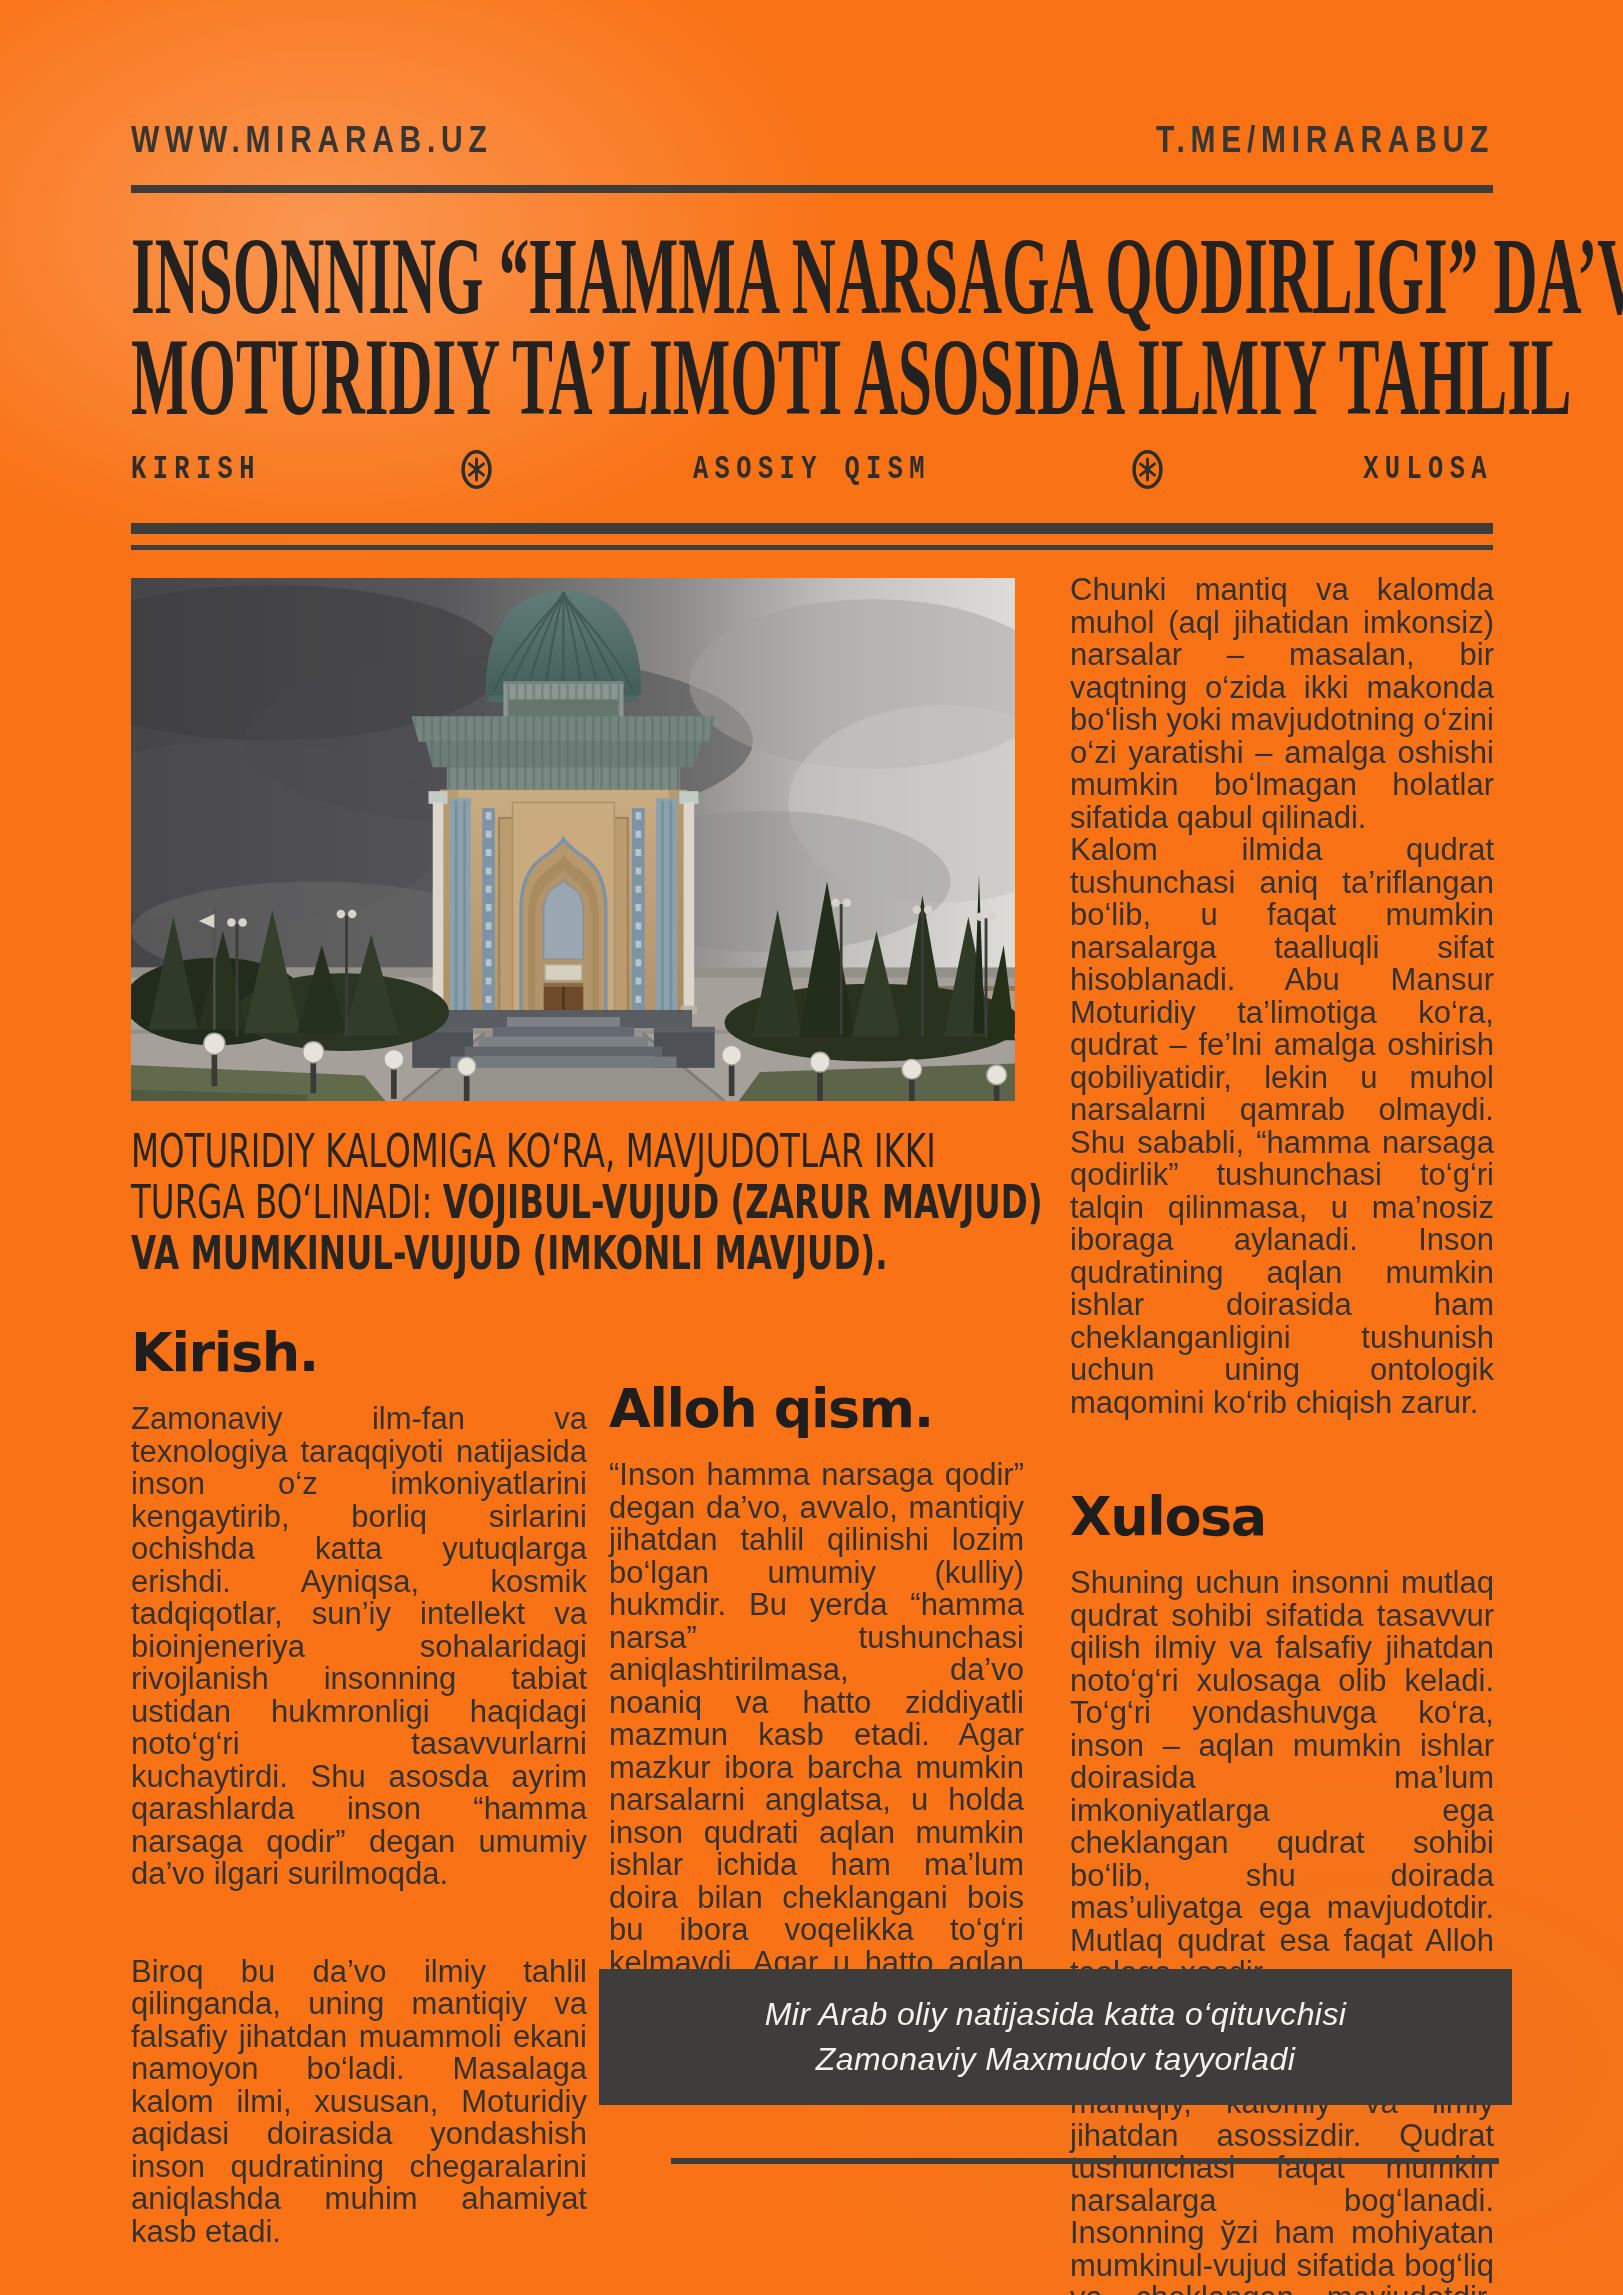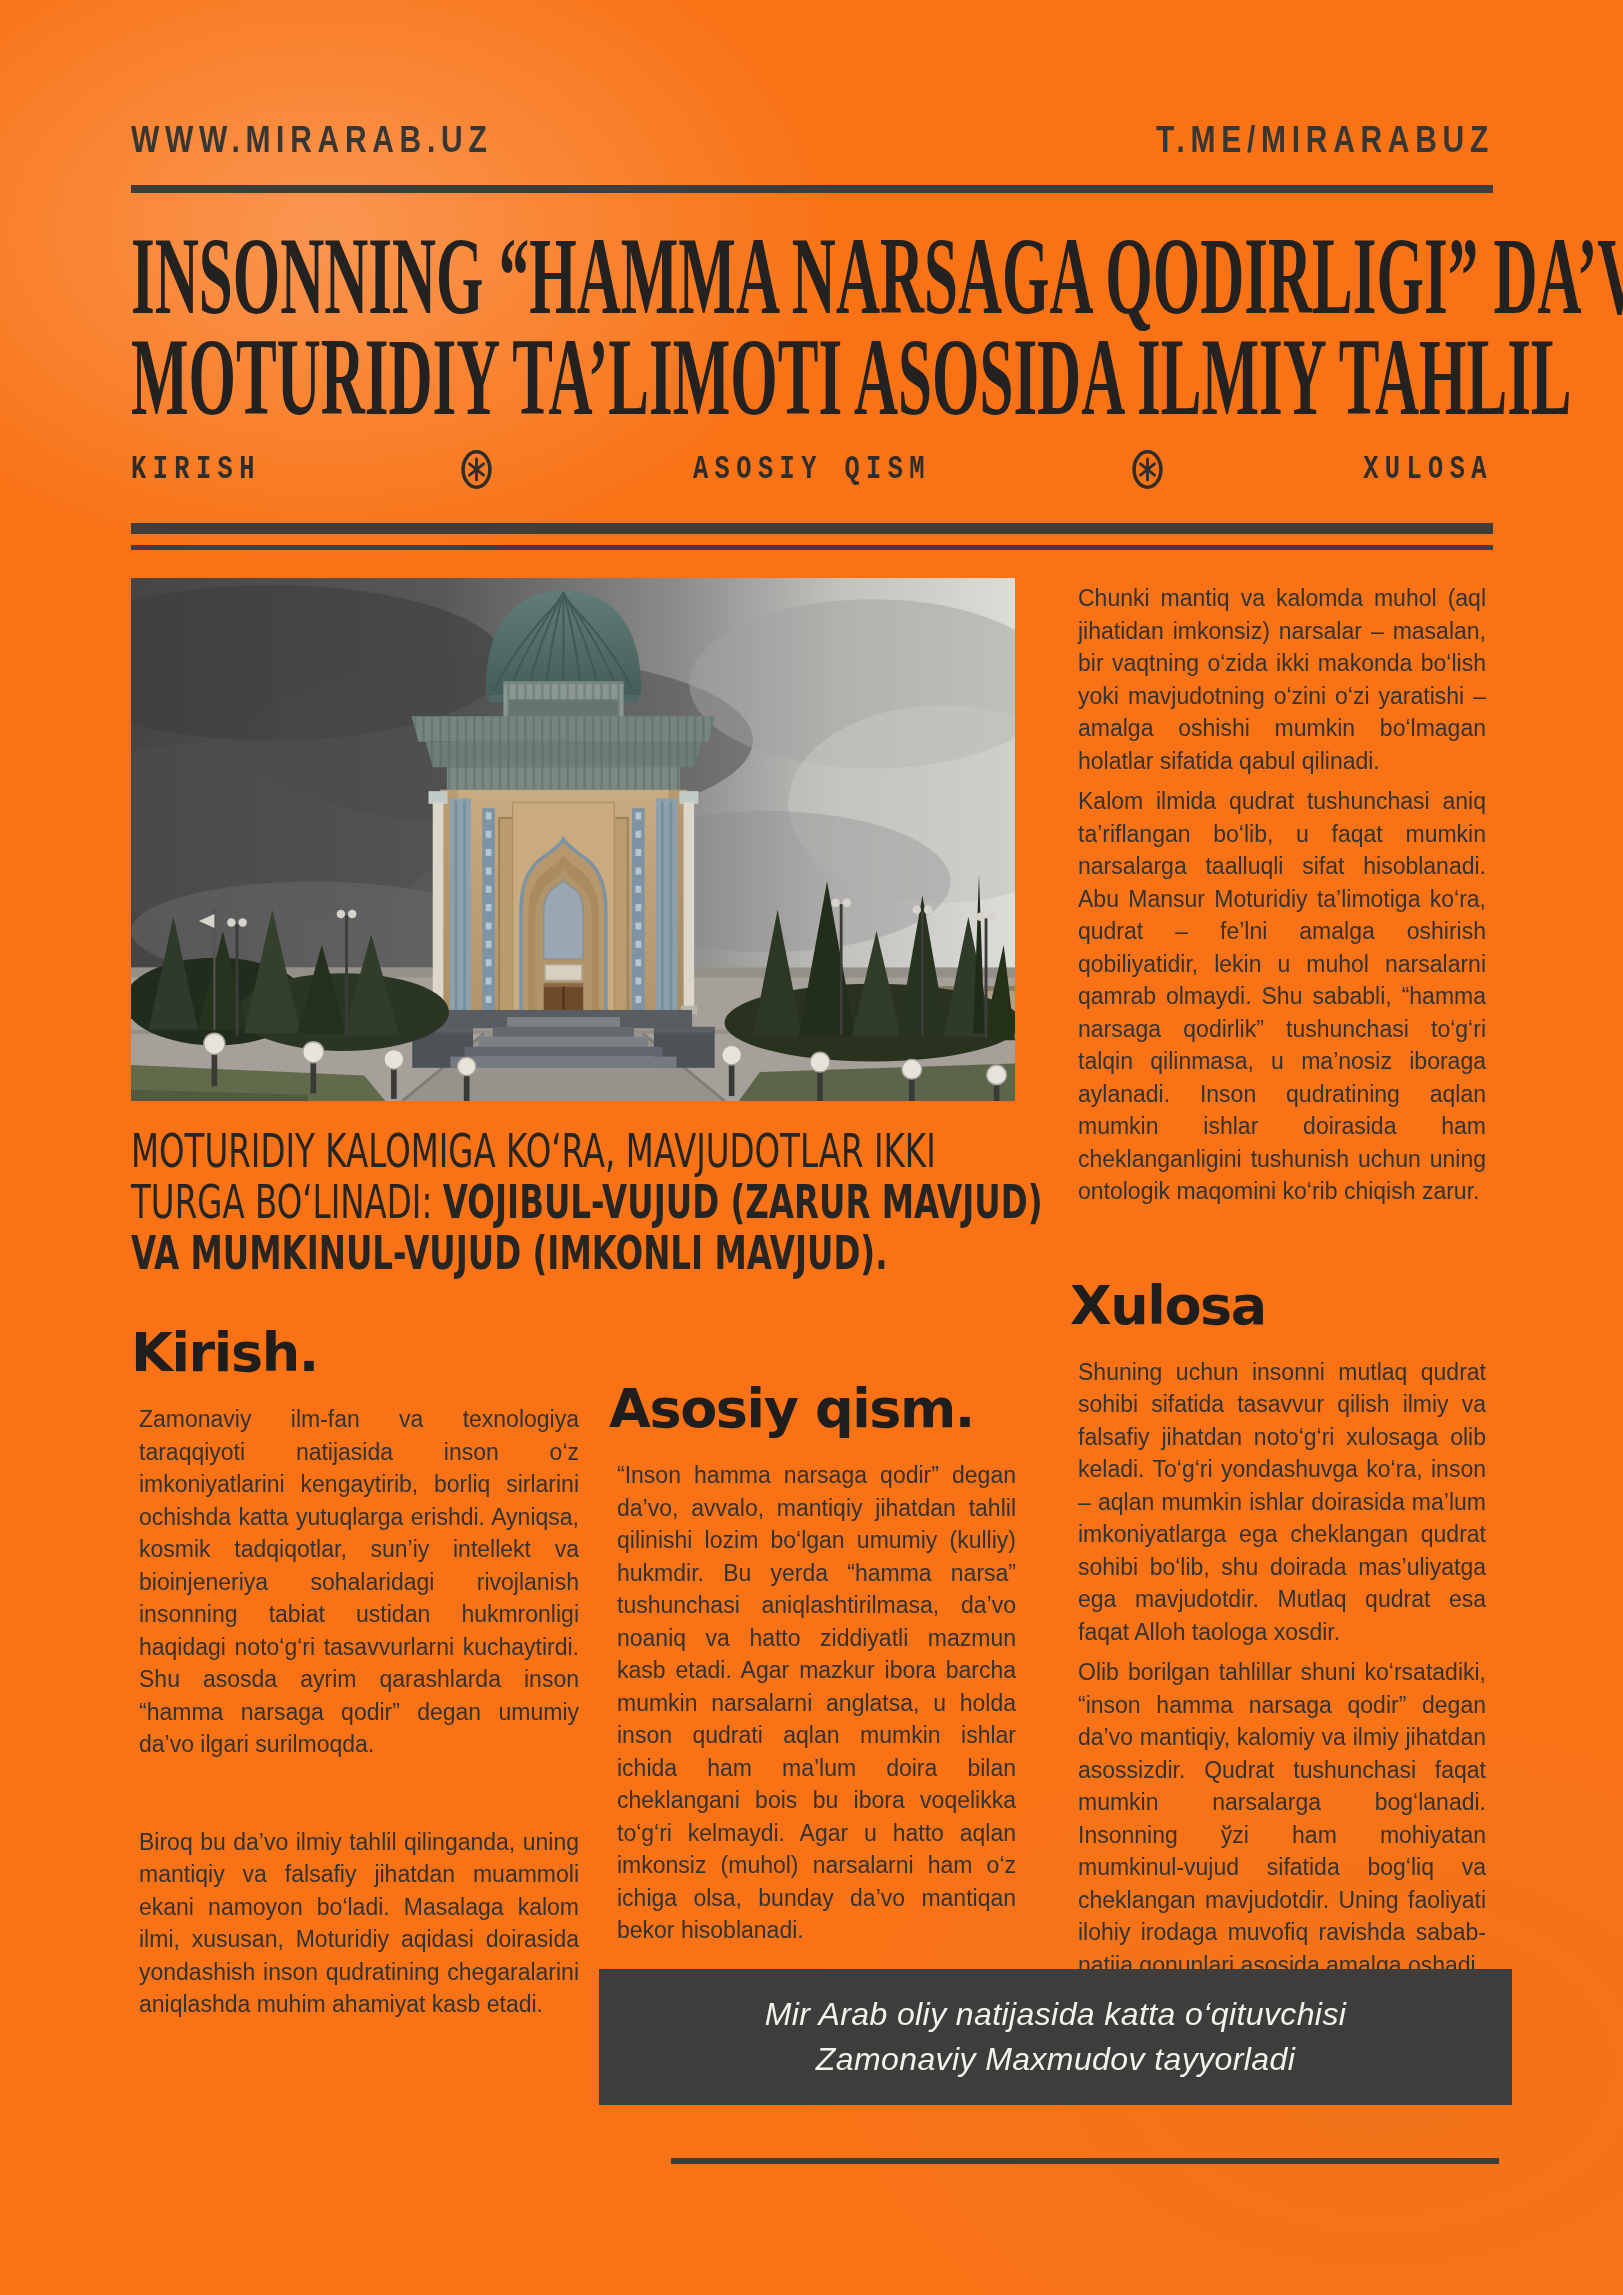--- a/index.html
+++ b/index.html
@@ -54,21 +54,21 @@
   }
   .caption .semi{ font-weight:400; }
   .caption .heavy{ font-weight:700; }
 
   .col{ position:absolute; text-align:justify; }
   .col .heading{
     font-family:"DejaVu Sans", sans-serif; font-weight:700; font-size:54px;
     letter-spacing:-1.4px; color:#1f1e1c; text-align:left; margin:0 0 21px 0; line-height:1.1;
   }
   .para{
-    font-size:23px; line-height:32.5px; color:#343230; margin:8px;
+    font-size:31px; line-height:32.5px; color:#343230; margin:0;
     text-align:justify; text-justify:inter-word;
   }
   .para + .para{ margin-top:0; }
   .para.gap{ margin-top:65px; }
 
   .col-kirish{ left:131px;  top:1323px; width:456px; }
   .col-asosiy{ left:609px;  top:1379px; width:415px; }
   .col-right { left:1070px; top:574px;  width:424px; }
   .col-right .heading{ margin-top:68px; margin-bottom:21px; }
 
@@ -334,21 +334,21 @@
     <div><span class="heavy">VA MUMKINUL-VUJUD (IMKONLI MAVJUD).</span></div>
   </div>
 
   <div class="col col-kirish">
     <h2 class="heading">Kirish.</h2>
     <p class="para">Zamonaviy ilm-fan va texnologiya taraqqiyoti natijasida inson o‘z imkoniyatlarini kengaytirib, borliq sirlarini ochishda katta yutuqlarga erishdi. Ayniqsa, kosmik tadqiqotlar, sun’iy intellekt va bioinjeneriya sohalaridagi rivojlanish insonning tabiat ustidan hukmronligi haqidagi noto‘g‘ri tasavvurlarni kuchaytirdi. Shu asosda ayrim qarashlarda inson “hamma narsaga qodir” degan umumiy da’vo ilgari surilmoqda.</p>
     <p class="para gap">Biroq bu da’vo ilmiy tahlil qilinganda, uning mantiqiy va falsafiy jihatdan muammoli ekani namoyon bo‘ladi. Masalaga kalom ilmi, xususan, Moturidiy aqidasi doirasida yondashish inson qudratining chegaralarini aniqlashda muhim ahamiyat kasb etadi.</p>
   </div>
 
   <div class="col col-asosiy">
-    <h2 class="heading">Asosiy qism.</h2>
+    <h2 class="heading">Alloh qism.</h2>
     <p class="para">“Inson hamma narsaga qodir” degan da’vo, avvalo, mantiqiy jihatdan tahlil qilinishi lozim bo‘lgan umumiy (kulliy) hukmdir. Bu yerda “hamma narsa” tushunchasi aniqlashtirilmasa, da’vo noaniq va hatto ziddiyatli mazmun kasb etadi. Agar mazkur ibora barcha mumkin narsalarni anglatsa, u holda inson qudrati aqlan mumkin ishlar ichida ham ma’lum doira bilan cheklangani bois bu ibora voqelikka to‘g‘ri kelmaydi. Agar u hatto aqlan imkonsiz (muhol) narsalarni ham o‘z ichiga olsa, bunday da’vo mantiqan bekor hisoblanadi.</p>
   </div>
 
   <div class="col col-right">
     <p class="para">Chunki mantiq va kalomda muhol (aql jihatidan imkonsiz) narsalar – masalan, bir vaqtning o‘zida ikki makonda bo‘lish yoki mavjudotning o‘zini o‘zi yaratishi – amalga oshishi mumkin bo‘lmagan holatlar sifatida qabul qilinadi.</p>
     <p class="para">Kalom ilmida qudrat tushunchasi aniq ta’riflangan bo‘lib, u faqat mumkin narsalarga taalluqli sifat hisoblanadi. Abu Mansur Moturidiy ta’limotiga ko‘ra, qudrat – fe’lni amalga oshirish qobiliyatidir, lekin u muhol narsalarni qamrab olmaydi. Shu sababli, “hamma narsaga qodirlik” tushunchasi to‘g‘ri talqin qilinmasa, u ma’nosiz iboraga aylanadi. Inson qudratining aqlan mumkin ishlar doirasida ham cheklanganligini tushunish uchun uning ontologik maqomini ko‘rib chiqish zarur.</p>
     <h2 class="heading">Xulosa</h2>
     <p class="para">Shuning uchun insonni mutlaq qudrat sohibi sifatida tasavvur qilish ilmiy va falsafiy jihatdan noto‘g‘ri xulosaga olib keladi. To‘g‘ri yondashuvga ko‘ra, inson – aqlan mumkin ishlar doirasida ma’lum imkoniyatlarga ega cheklangan qudrat sohibi bo‘lib, shu doirada mas’uliyatga ega mavjudotdir. Mutlaq qudrat esa faqat Alloh taologa xosdir.</p>
     <p class="para">Olib borilgan tahlillar shuni ko‘rsatadiki, “inson hamma narsaga qodir” degan da’vo mantiqiy, kalomiy va ilmiy jihatdan asossizdir. Qudrat tushunchasi faqat mumkin narsalarga bog‘lanadi. Insonning ўzi ham mohiyatan mumkinul-vujud sifatida bog‘liq va cheklangan mavjudotdir. Uning faoliyati ilohiy irodaga muvofiq ravishda sabab-natija qonunlari asosida amalga oshadi.</p>
   </div>

